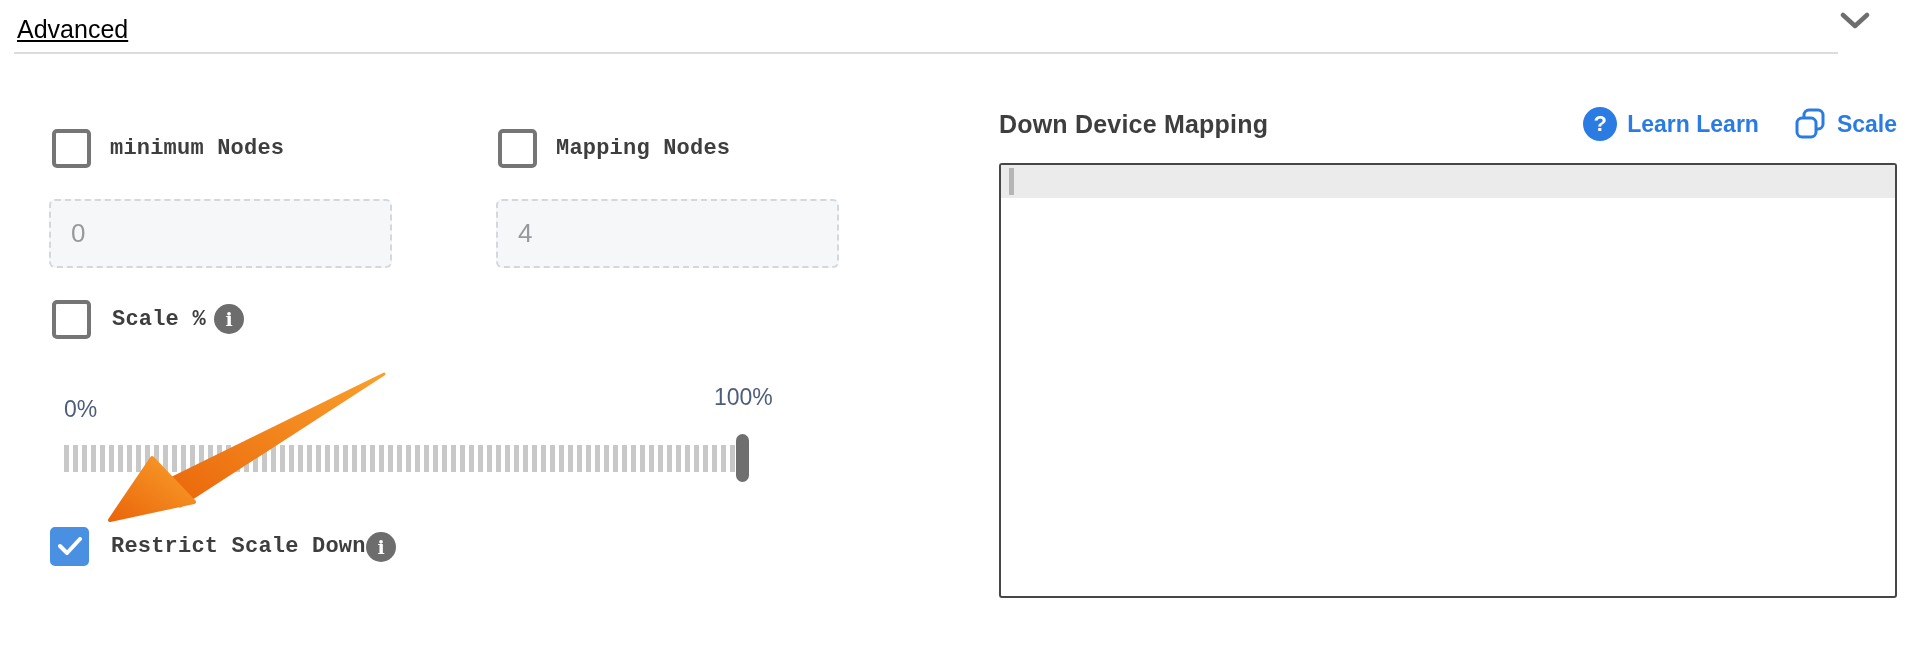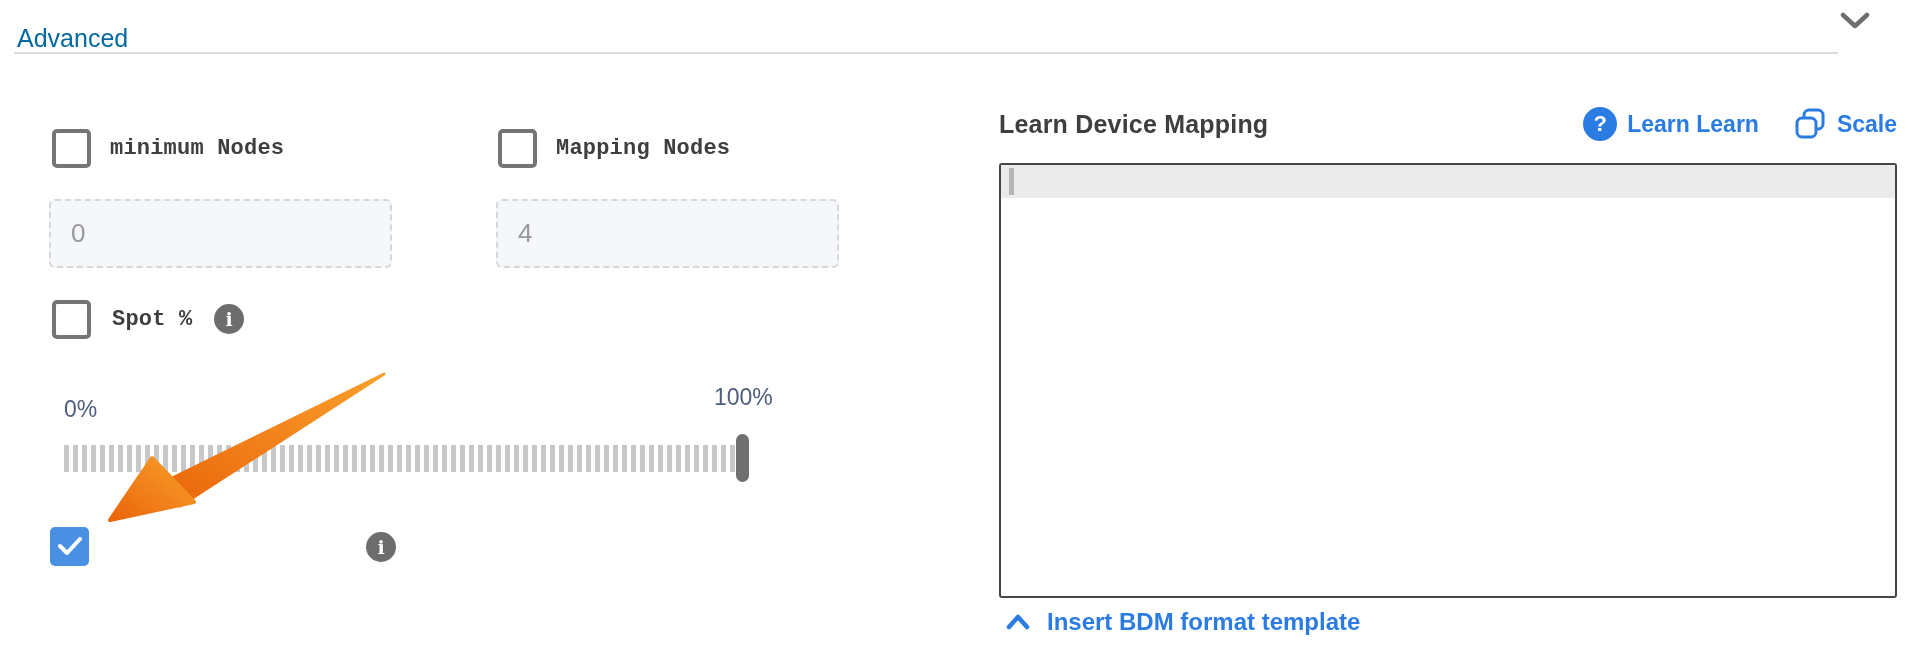--- a/index.html
+++ b/index.html
@@ -11,22 +11,22 @@
   .stage {
     position: relative;
     width: 1920px;
     height: 656px;
     background: #ffffff;
     overflow: hidden;
   }
 
   
   .section-title {
-    position: absolute; left: 17px; top: 24px;
-    font-size: 25px; font-weight: 500; color: #0369a1;
+    position: absolute; left: 17px; top: 15px;
+    font-size: 25px; font-weight: 500; color: #000000; text-decoration: underline;
   }
   .collapse-chevron {
     position: absolute; left: 1840px; top: 12px;
     width: 30px; height: 18px; cursor: pointer;
   }
   .header-divider {
     position: absolute; left: 14px; top: 52px;
     width: 1824px; height: 2px; background: #dcdcdc;
   }
 
@@ -144,21 +144,21 @@
 
   <div class="checkbox" style="left:52px; top:129px;"></div>
   <div class="cb-label" style="left:110px; top:136px;">minimum Nodes</div>
   <input class="dashed-input" style="left: 49px; top: 199px; width: 343px; height: 69px;" value="0">
 
   <div class="checkbox" style="left:498px; top:129px;"></div>
   <div class="cb-label" style="left:556px; top:136px;">Mapping Nodes</div>
   <input class="dashed-input" style="left: 496px; top: 199px; width: 343px; height: 69px;" value="4">
 
   <div class="checkbox" style="left:52px; top:300px;"></div>
-  <div class="cb-label" style="left:112px; top:307px;">Spot %</div>
+  <div class="cb-label" style="left:112px; top:307px;">Scale %</div>
   <div class="info-icon" style="left:214px; top:304px;">
     <span>i</span>
   </div>
 
   <div class="slider-label" style="left:64px; top:396px;">0%</div>
   <div class="slider-label" style="left:678px; top:384px;margin-left:36px;">100%</div>
   <div class="slider-ticks"></div>
   <div class="slider-handle"></div>
 
   <svg class="anno-arrow" width="310" height="180" viewBox="0 0 310 180">
@@ -170,26 +170,27 @@
     </defs>
     <polygon points="296,22 72,132 92,154" fill="url(#arrowGrad)" stroke="url(#arrowGrad)" stroke-width="3" stroke-linejoin="round"></polygon>
     <polygon points="22,168 64,106 106,150" fill="url(#arrowGrad)" stroke="url(#arrowGrad)" stroke-width="4" stroke-linejoin="round"></polygon>
   </svg>
 
   <div class="checkbox checked" style="left:50px; top:527px;">
     <svg width="24" height="19" viewBox="0 0 24 19">
       <polyline points="2,9 9,16 22,2" fill="none" stroke="#ffffff" stroke-width="4" stroke-linecap="round" stroke-linejoin="round"></polyline>
     </svg>
   </div>
+  <div class="cb-label" style="left:111px; top:534px;">Restrict Scale Down</div>
   <div class="info-icon" style="left:366px; top:532px;">
     <span>i</span>
   </div>
 
   <div class="bdm-header">
-    <div class="bdm-title">Learn Device Mapping</div>
+    <div class="bdm-title">Down Device Mapping</div>
     <div class="link-group">
       <div class="q-icon">
         <span>?</span>
       </div>
       <span class="link-text">Learn Learn</span>
     </div>
     <div class="link-group">
       <svg width="34" height="34" viewBox="0 0 34 34">
         <rect x="11" y="3" width="19" height="19" rx="5" fill="none" stroke="#2b7ce2" stroke-width="3"></rect>
         <rect x="4" y="11" width="19" height="19" rx="5" fill="#ffffff" stroke="#2b7ce2" stroke-width="3"></rect>
@@ -198,20 +199,14 @@
     </div>
   </div>
 
   <div class="bdm-editor">
     <div class="editor-activeline">
       <div class="editor-caret"></div>
       <span></span>
     </div>
   </div>
 
-  <div class="insert-link">
-    <svg width="24" height="16" viewBox="0 0 24 16">
-      <polyline points="3,13 12,3 21,13" fill="none" stroke="#2b7ce2" stroke-width="4.5" stroke-linecap="round" stroke-linejoin="round"></polyline>
-    </svg>
-    <span class="link-text">Insert BDM format template</span>
-  </div>
 
 </div>
 
 </body></html>

